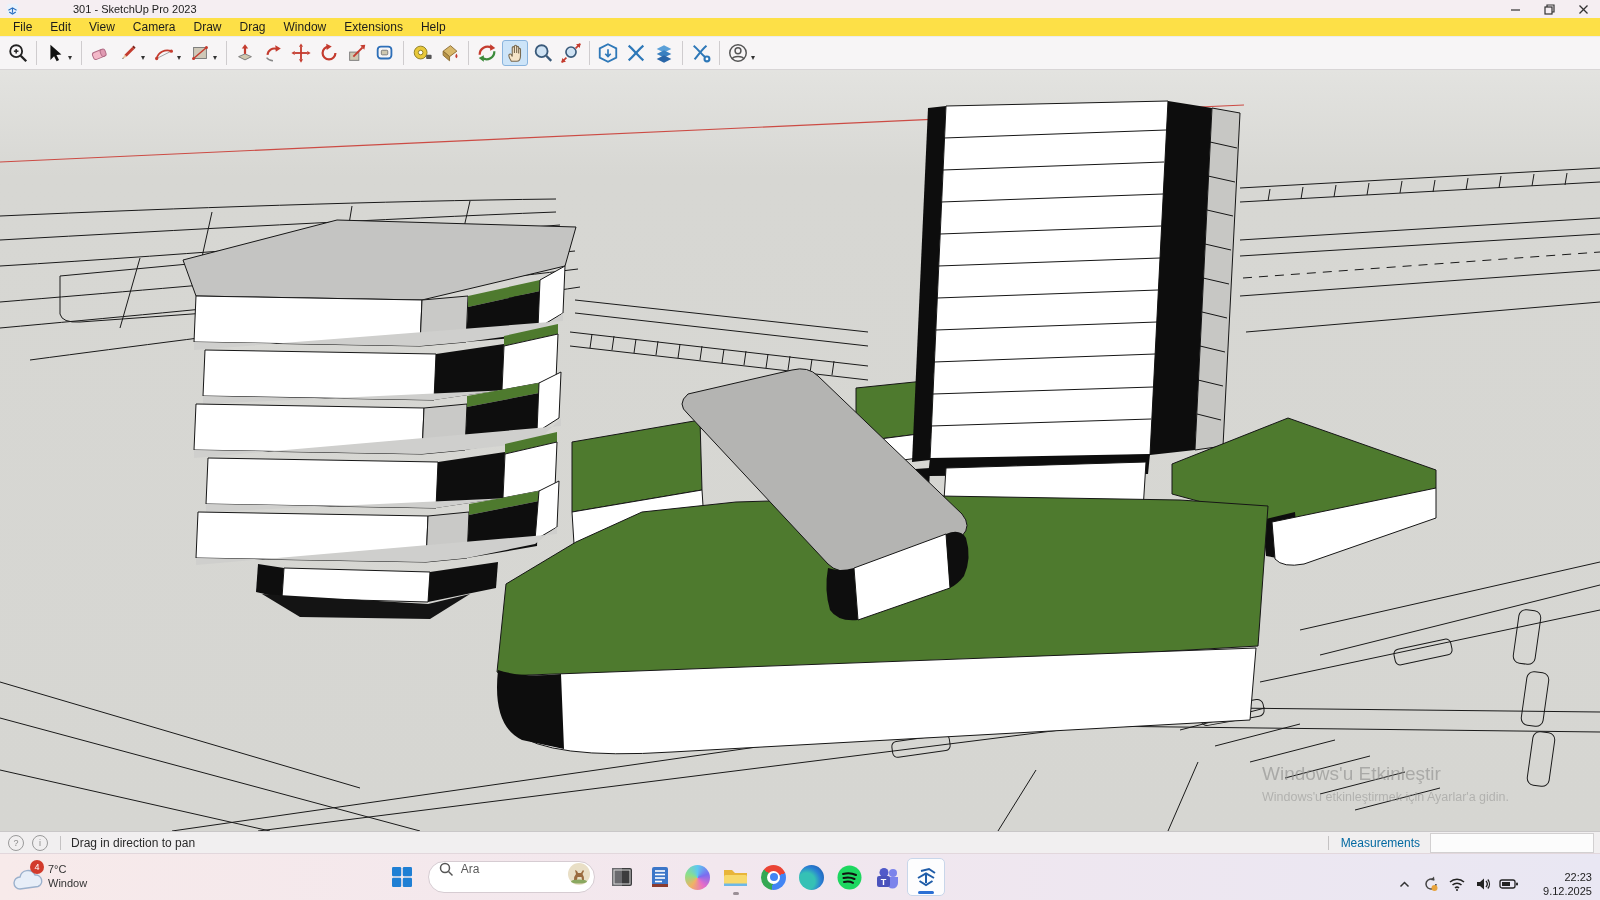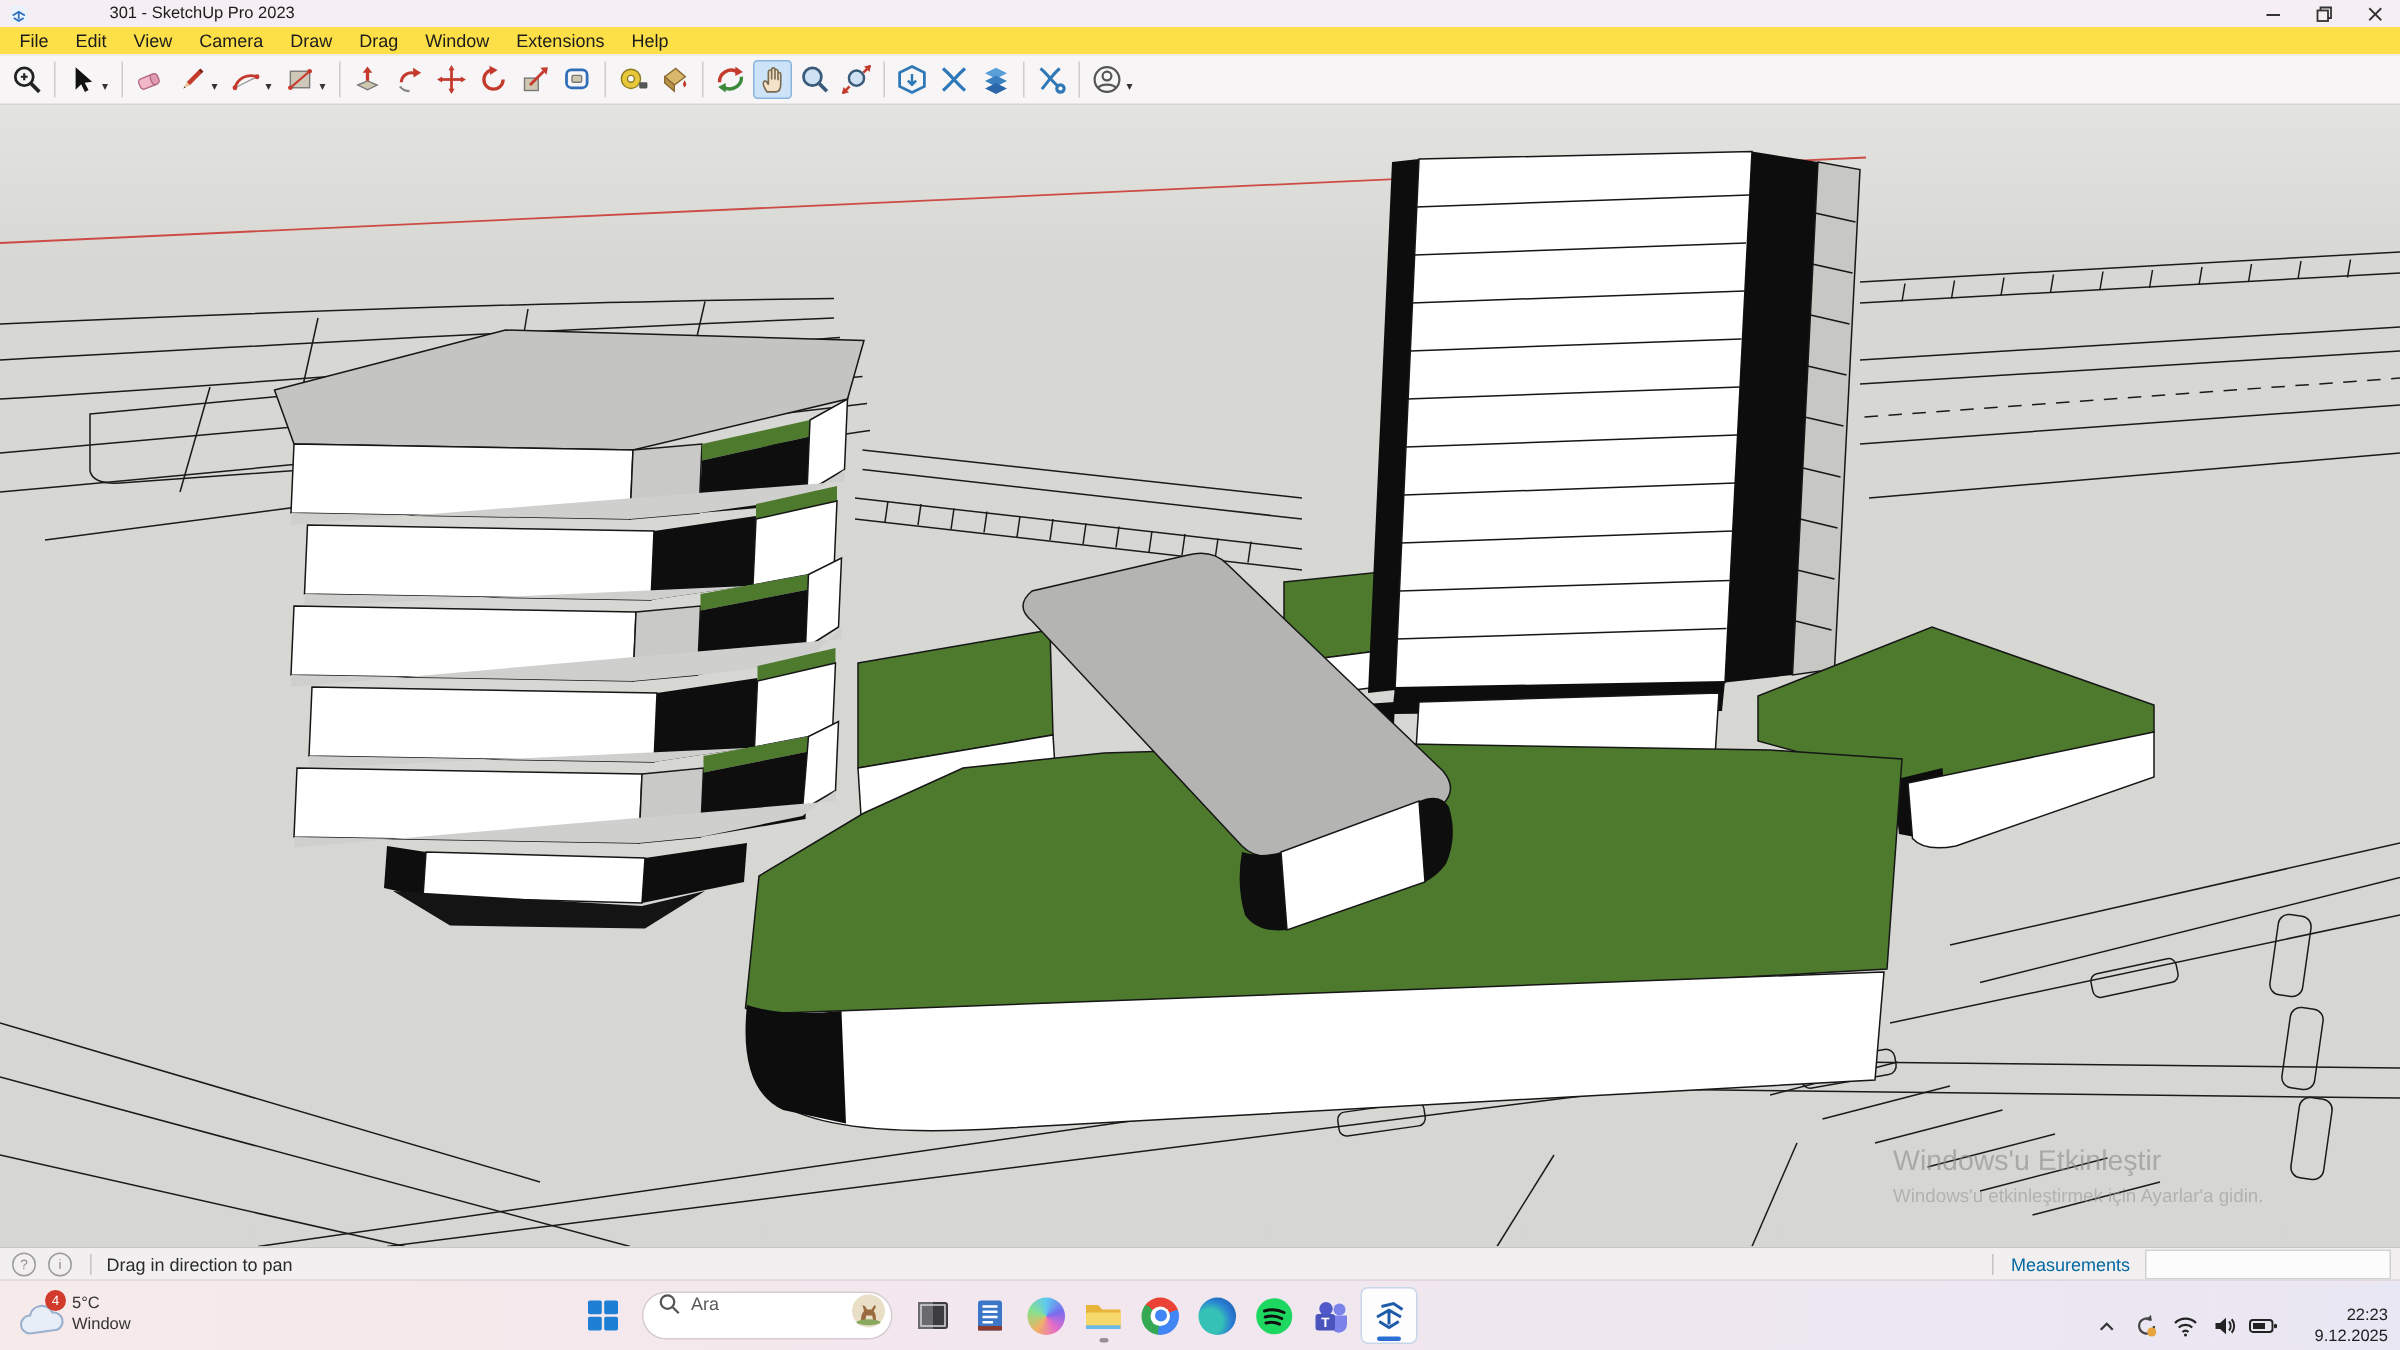--- a/index.html
+++ b/index.html
@@ -491,21 +491,21 @@
 
 <div class="taskbar">
   <div class="weather">
     <div class="weather-icon">
       <svg width="34" height="30" viewBox="0 0 34 30">
         <path d="M8,24 a6,6 0 0 1 0,-12 a8,8 0 0 1 15,-2 a6,6 0 0 1 3,11.5 Z" fill="#e7eef8" stroke="#9ab0cc" stroke-width="1.4" transform="translate(2,3)"></path>
       </svg>
       <div class="weather-badge">4</div>
     </div>
     <div class="weather-text">
-      <div>5°C</div>
+      <div>7°C</div>
       <div>Window</div>
     </div>
   </div>
 
   <div class="tb-center">
     <div class="start-btn">
       <svg width="22" height="22" viewBox="0 0 22 22">
         <rect x="1" y="1" width="9.2" height="9.2" rx="1.2" fill="#1f7fd4"></rect>
           <rect x="11.8" y="1" width="9.2" height="9.2" rx="1.2" fill="#1f7fd4"></rect>
         <rect x="1" y="11.8" width="9.2" height="9.2" rx="1.2" fill="#1f7fd4"></rect>

